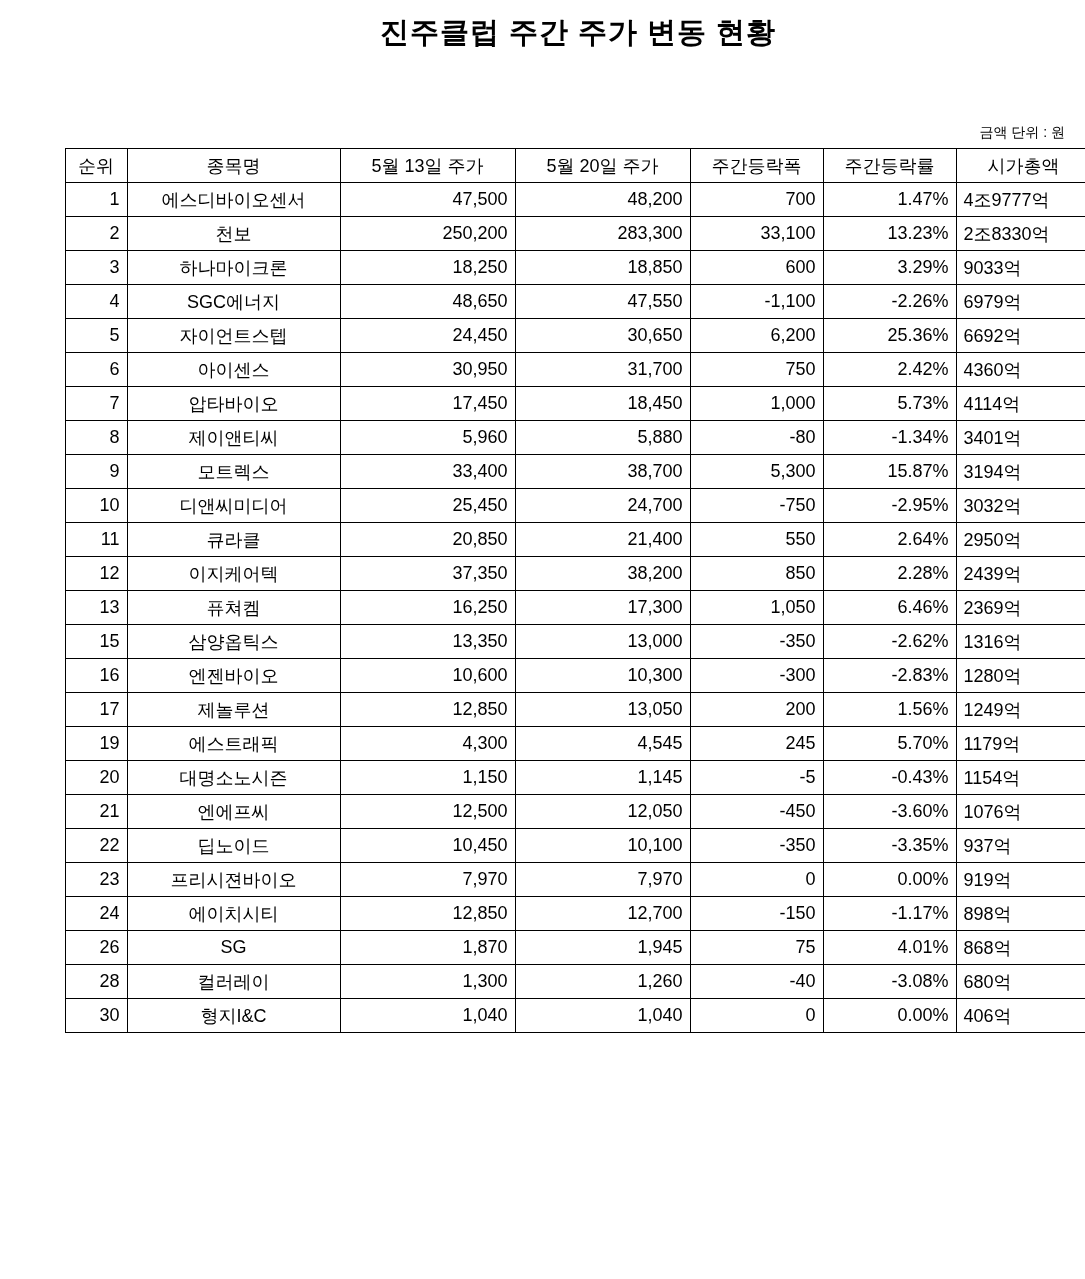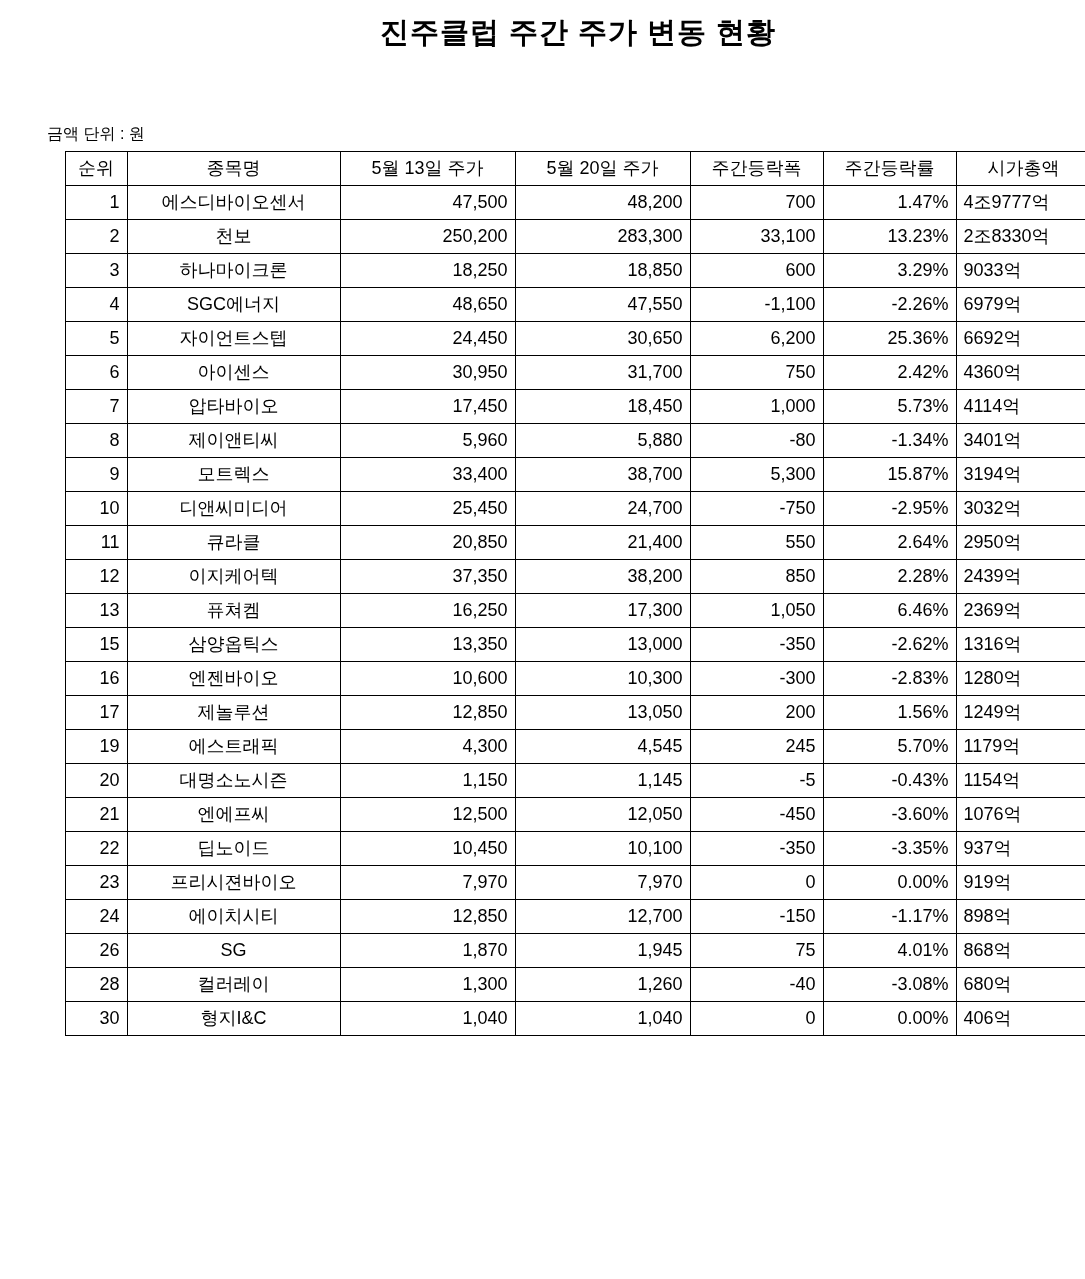--- a/index.html
+++ b/index.html
@@ -23,21 +23,22 @@
   .title {
     text-align: center;
     font-size: 29px;
     font-weight: bold;
     letter-spacing: 1px;
     margin: 14px 0 0 0;
     padding: 0;
     line-height: 1.3;
   }
   .unit-note {
-    font-size: 16px;
+    text-align: right;
+    font-size: 14px;
     margin: 72px 44px 8px 0;
     line-height: 1.2;
   }
   table.stock-table {
     border-collapse: collapse;
     margin: 0 auto;
     width: 1026px;
     table-layout: fixed;
   }
   table.stock-table th,

